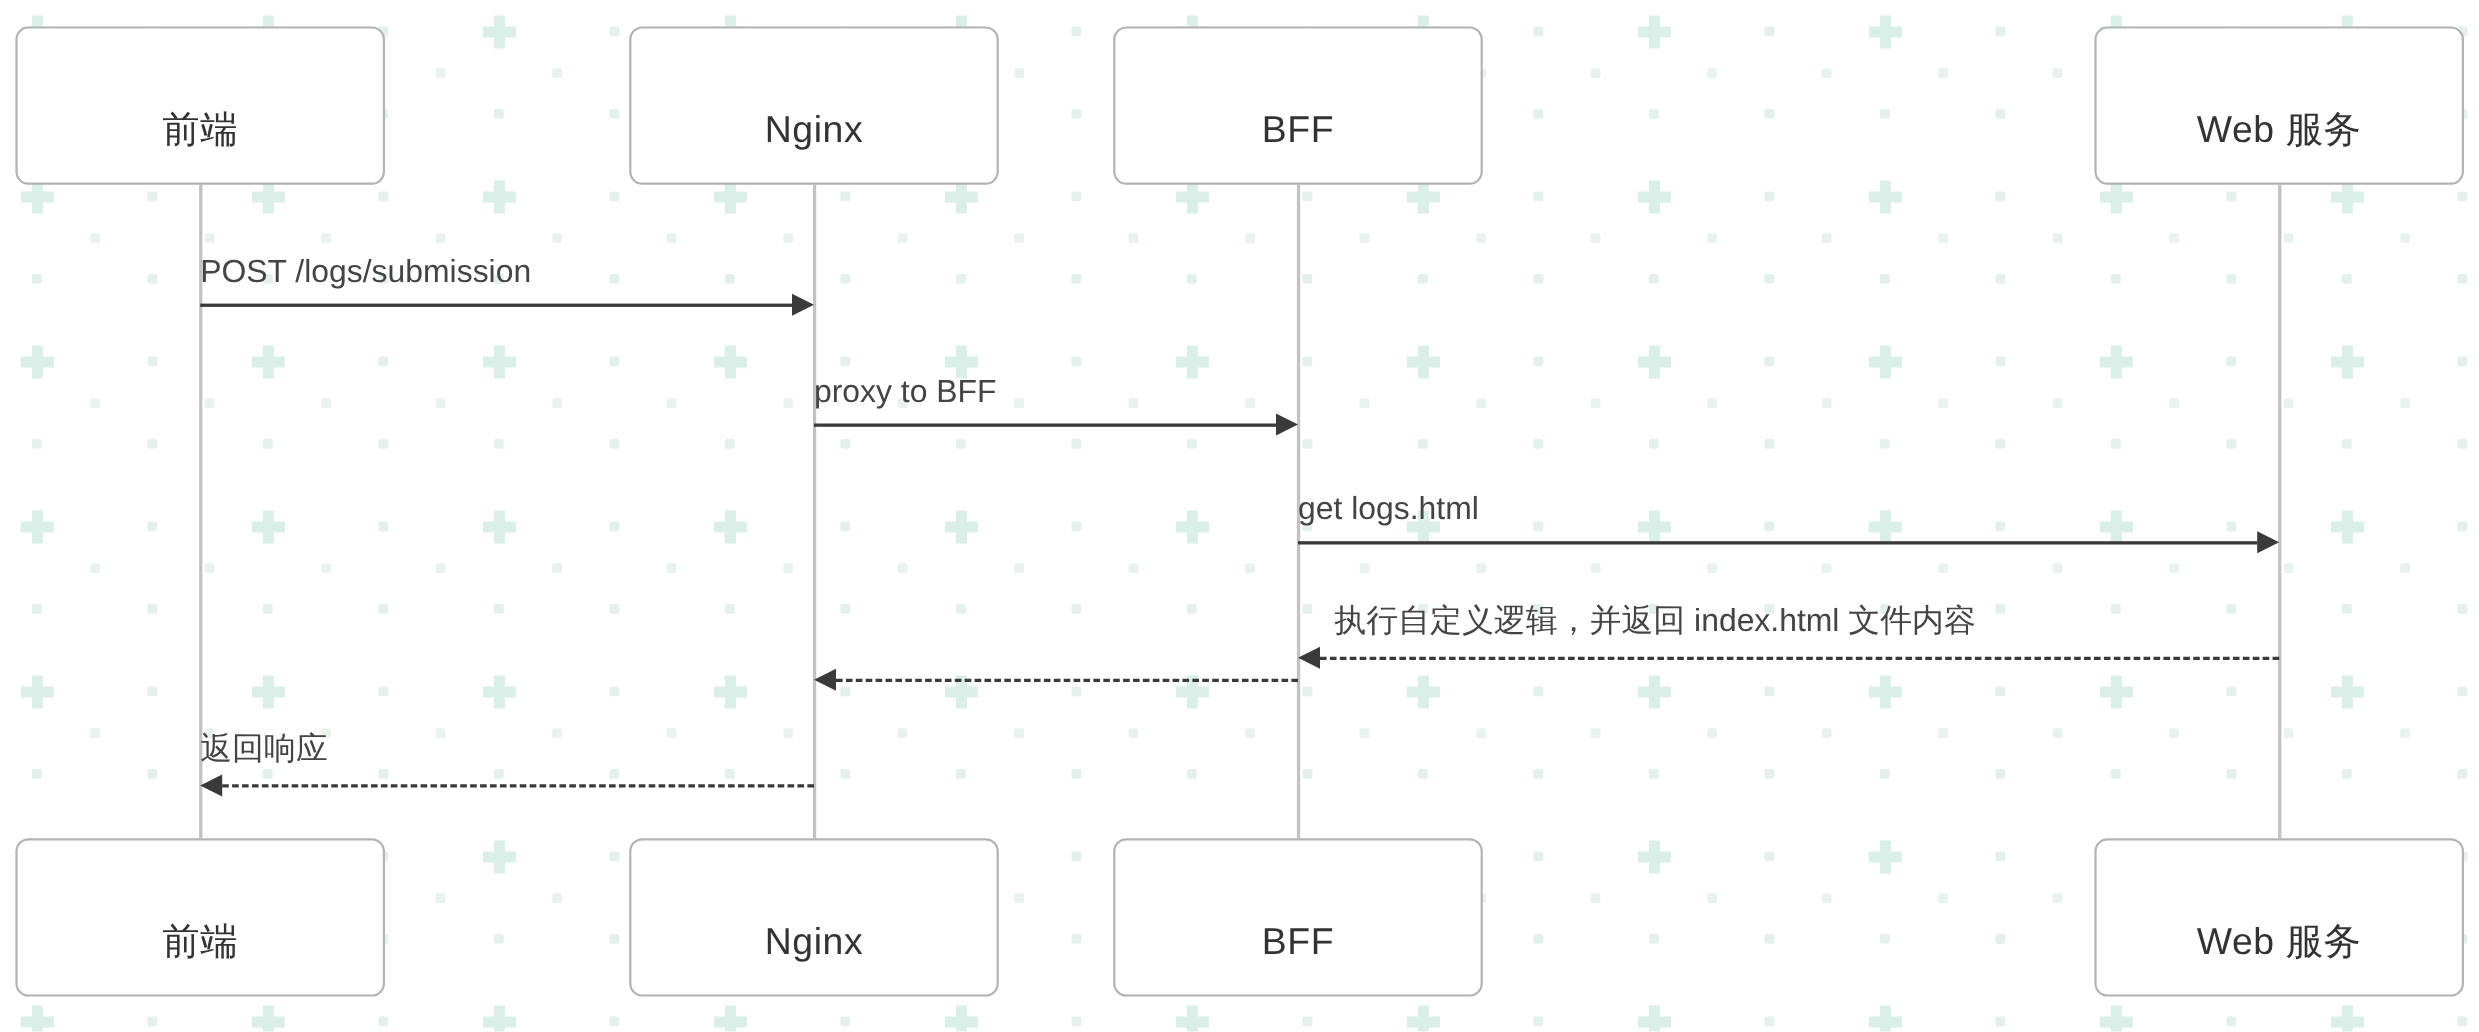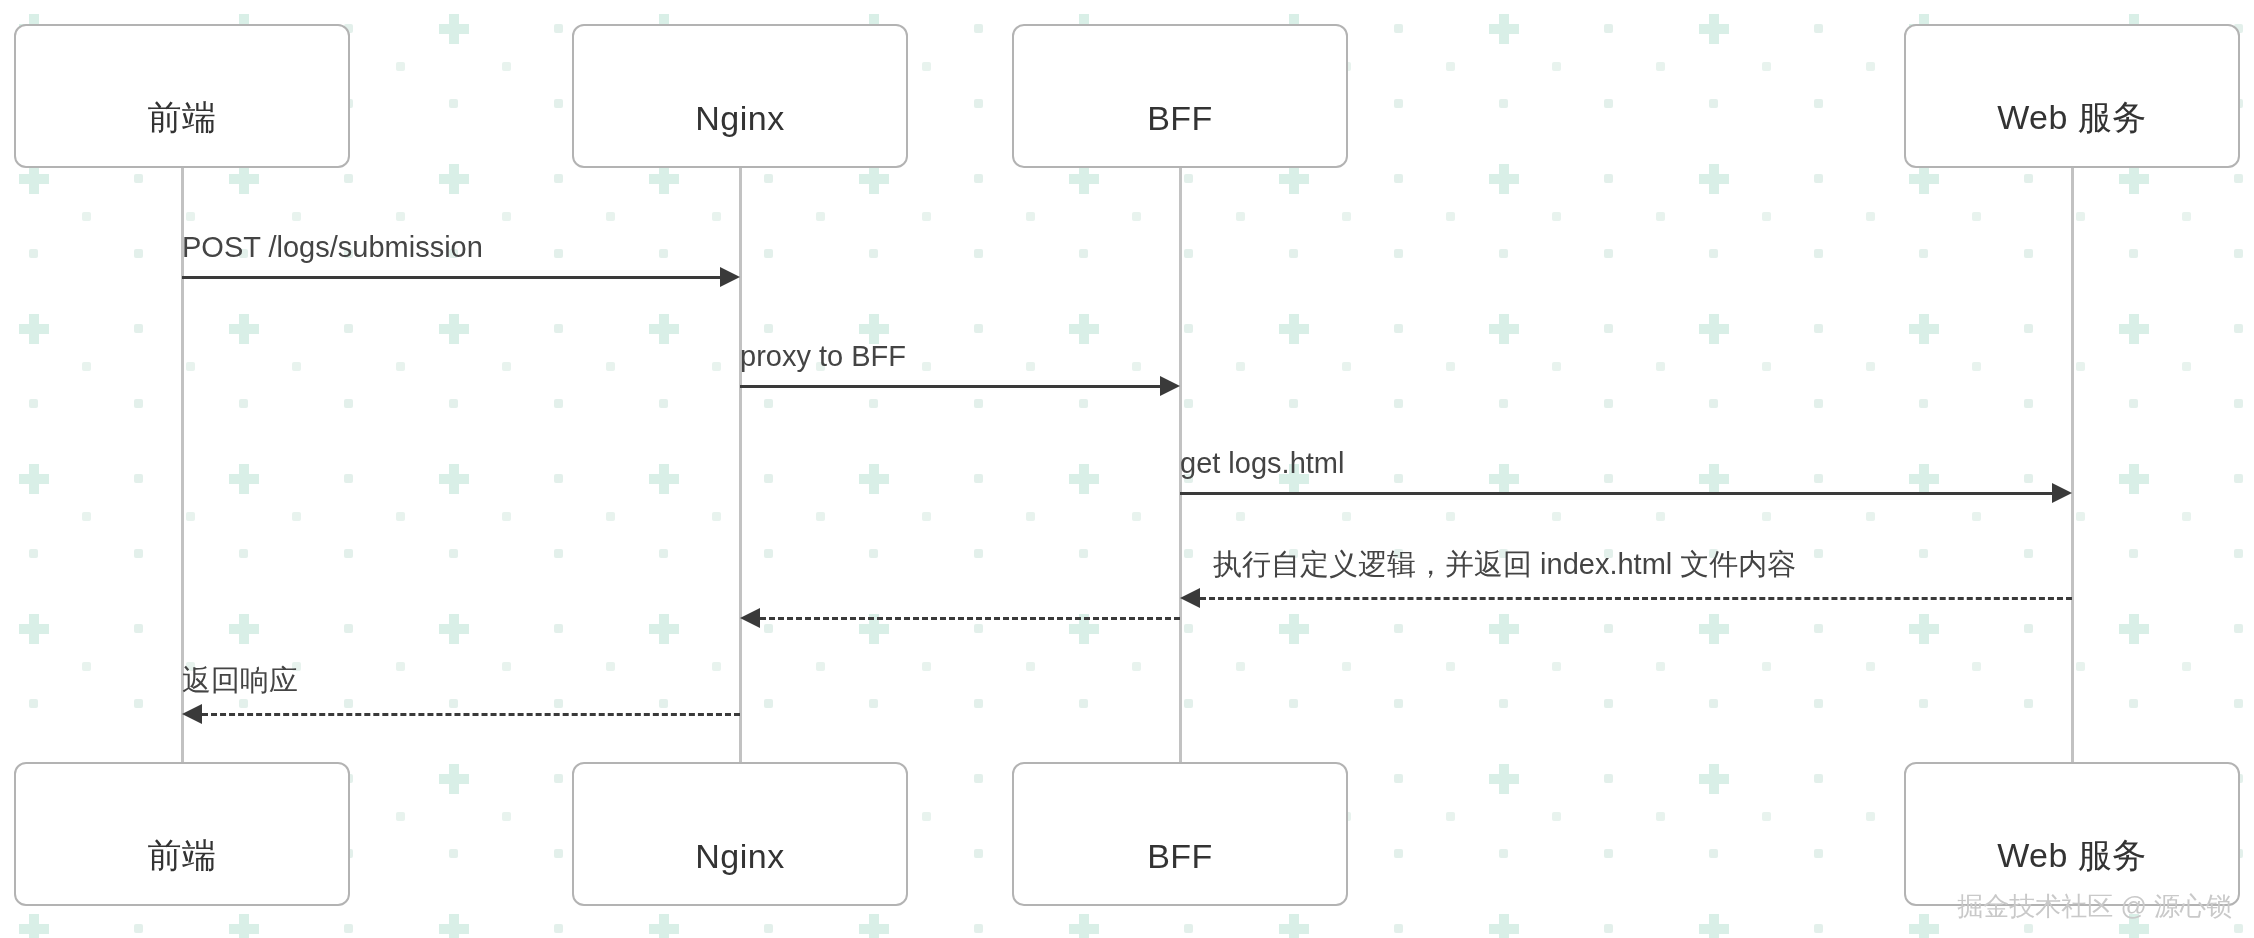--- a/index.html
+++ b/index.html
@@ -179,15 +179,14 @@
     <div class="msg-line dashed" style="left:20px; width:420px;"></div>
     <div class="msg-head left" style="left:0;"></div>
   </div>
 
   <div class="msg" style="left:182px; top:713px; width:558px;">
     <div class="msg-line dashed" style="left:20px; width:538px;"></div>
     <div class="msg-head left" style="left:0;"></div>
     <div class="msg-label" style="left:0; width:558px;">返回响应</div>
   </div>
 
-  <div id="watermark">掘金技术社区 @ 源心锁</div>
 
 </div>
 
 </body></html>

